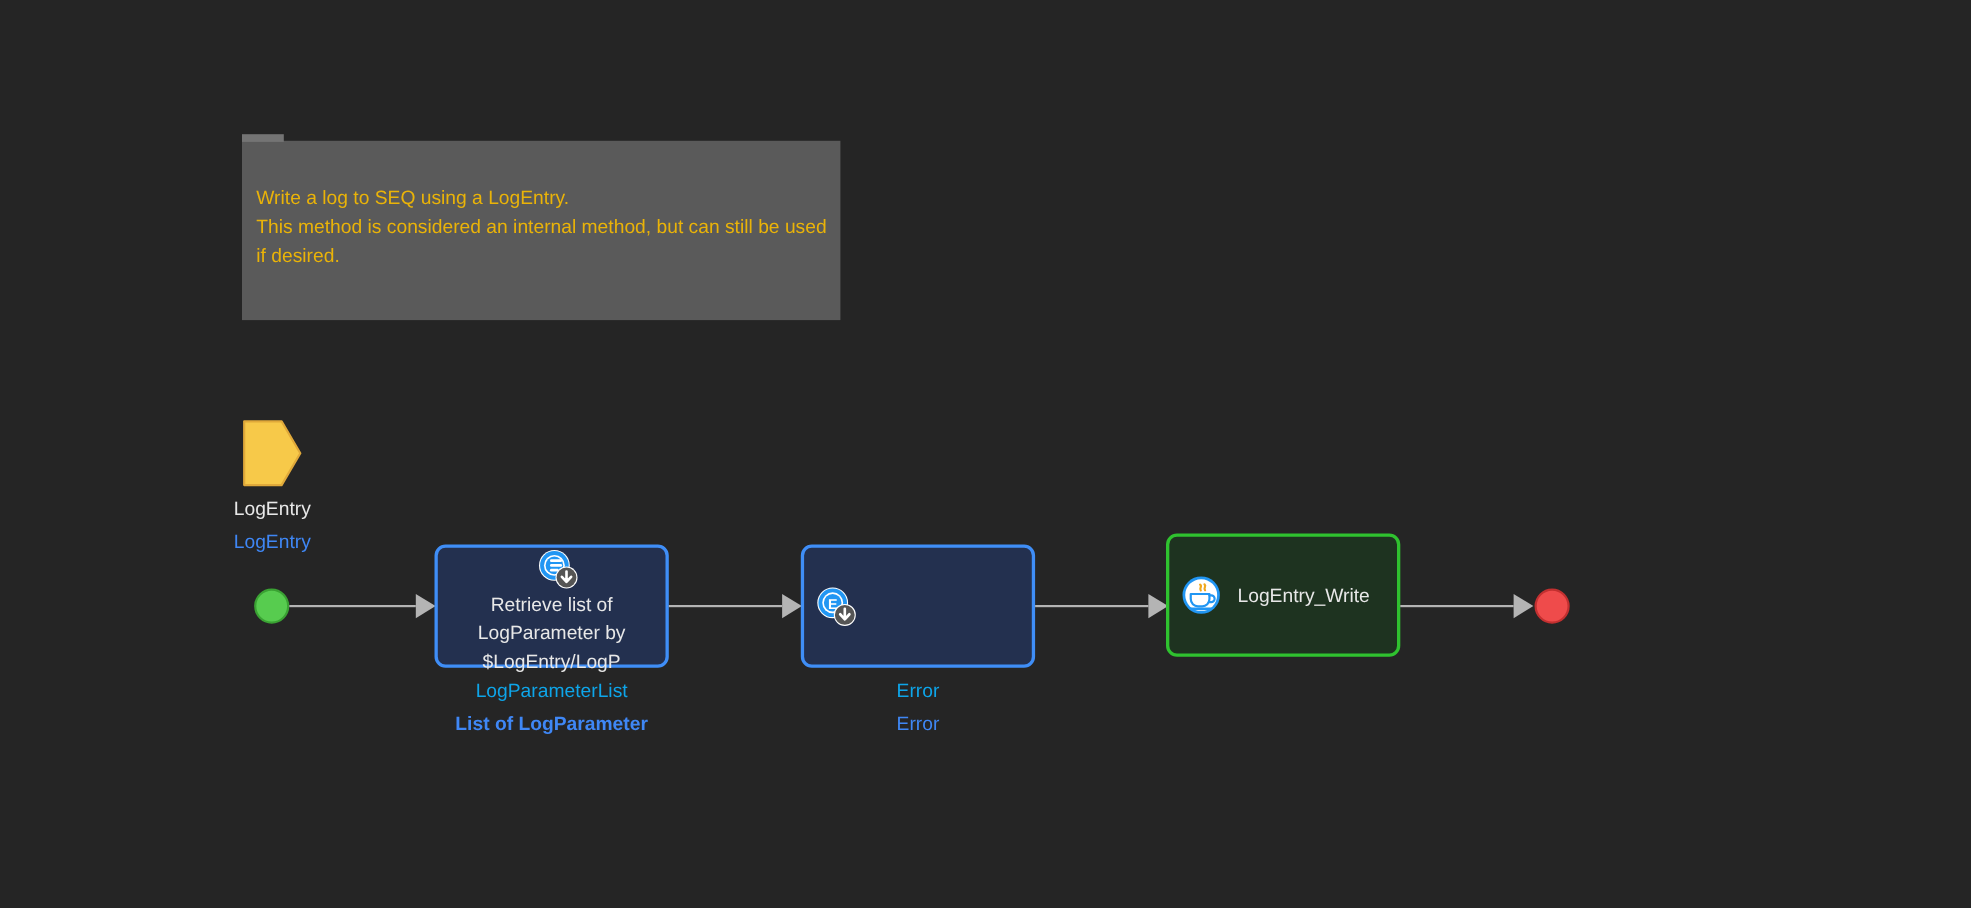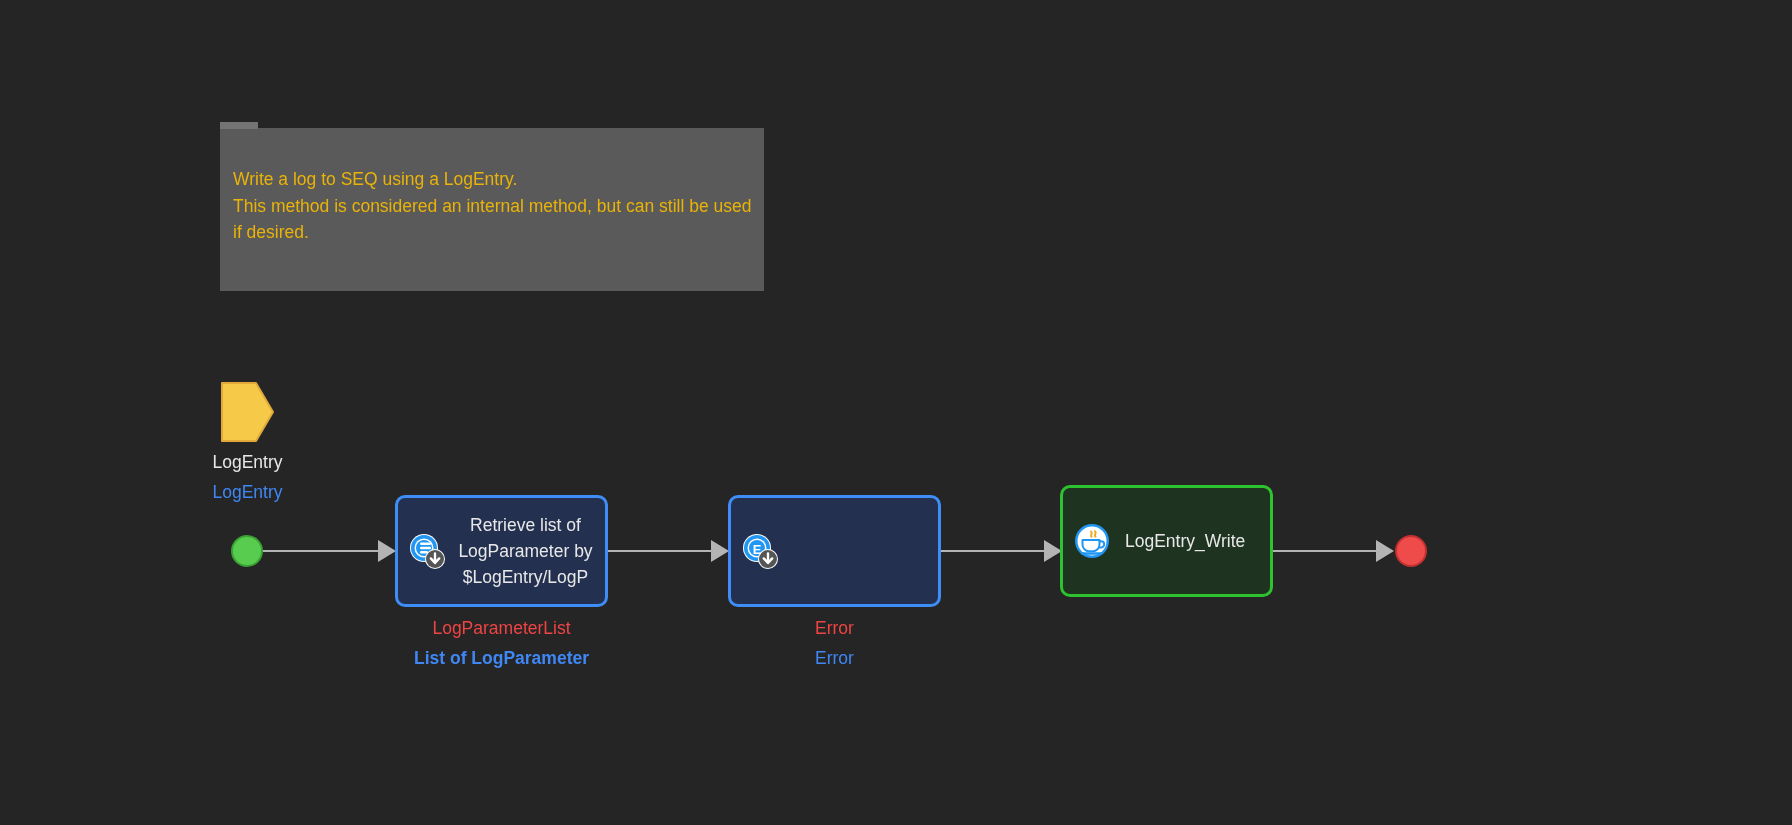--- a/index.html
+++ b/index.html
@@ -157,21 +157,21 @@
   }
   .node-text-left {
     text-align: left;
     padding-left: 14px;
   }
 
   
   .result-name {
     position: absolute;
     text-align: center;
-    color: #ef4444;
+    color: #0ea5e9;
     font-size: 17.5px;
     line-height: 24px;
   }
   .result-type {
     position: absolute;
     text-align: center;
     color: #3f87f5;
     font-size: 17.5px;
     line-height: 24px;
   }
@@ -193,21 +193,21 @@
     </svg>
   </div>
   <div class="param-label">LogEntry</div>
   <div class="param-type">LogEntry</div>
 
   <div class="start-circle"></div>
 
   <div class="connector" style="left:263px; width:115px;"></div>
   <div class="arrowhead" style="left:378px;"></div>
 
-  <div class="node node-retrieve" style="left:395px; top:495px; width:213px; height:112px;">
+  <div class="node node-retrieve" style="left:395px; top:495px; width:213px; height:112px;flex-direction:column;">
     <div class="node-icon">
       <svg width="38" height="38" viewBox="0 0 38 38">
         <circle cx="16" cy="16" r="14" fill="#ffffff"></circle>
         <circle cx="16" cy="16" r="13" fill="#2196f3"></circle>
         <circle cx="16" cy="16" r="9.5" fill="#ffffff"></circle>
         <circle cx="16" cy="16" r="8" fill="#2196f3"></circle>
         <rect x="12" y="10.5" width="11" height="2.4" rx="1.2" fill="#ffffff"></rect>
         <rect x="12" y="14.8" width="11" height="2.4" rx="1.2" fill="#ffffff"></rect>
         <rect x="12" y="19.1" width="8" height="2.4" rx="1.2" fill="#ffffff"></rect>
         <circle cx="27" cy="27" r="10" fill="#ffffff"></circle>

